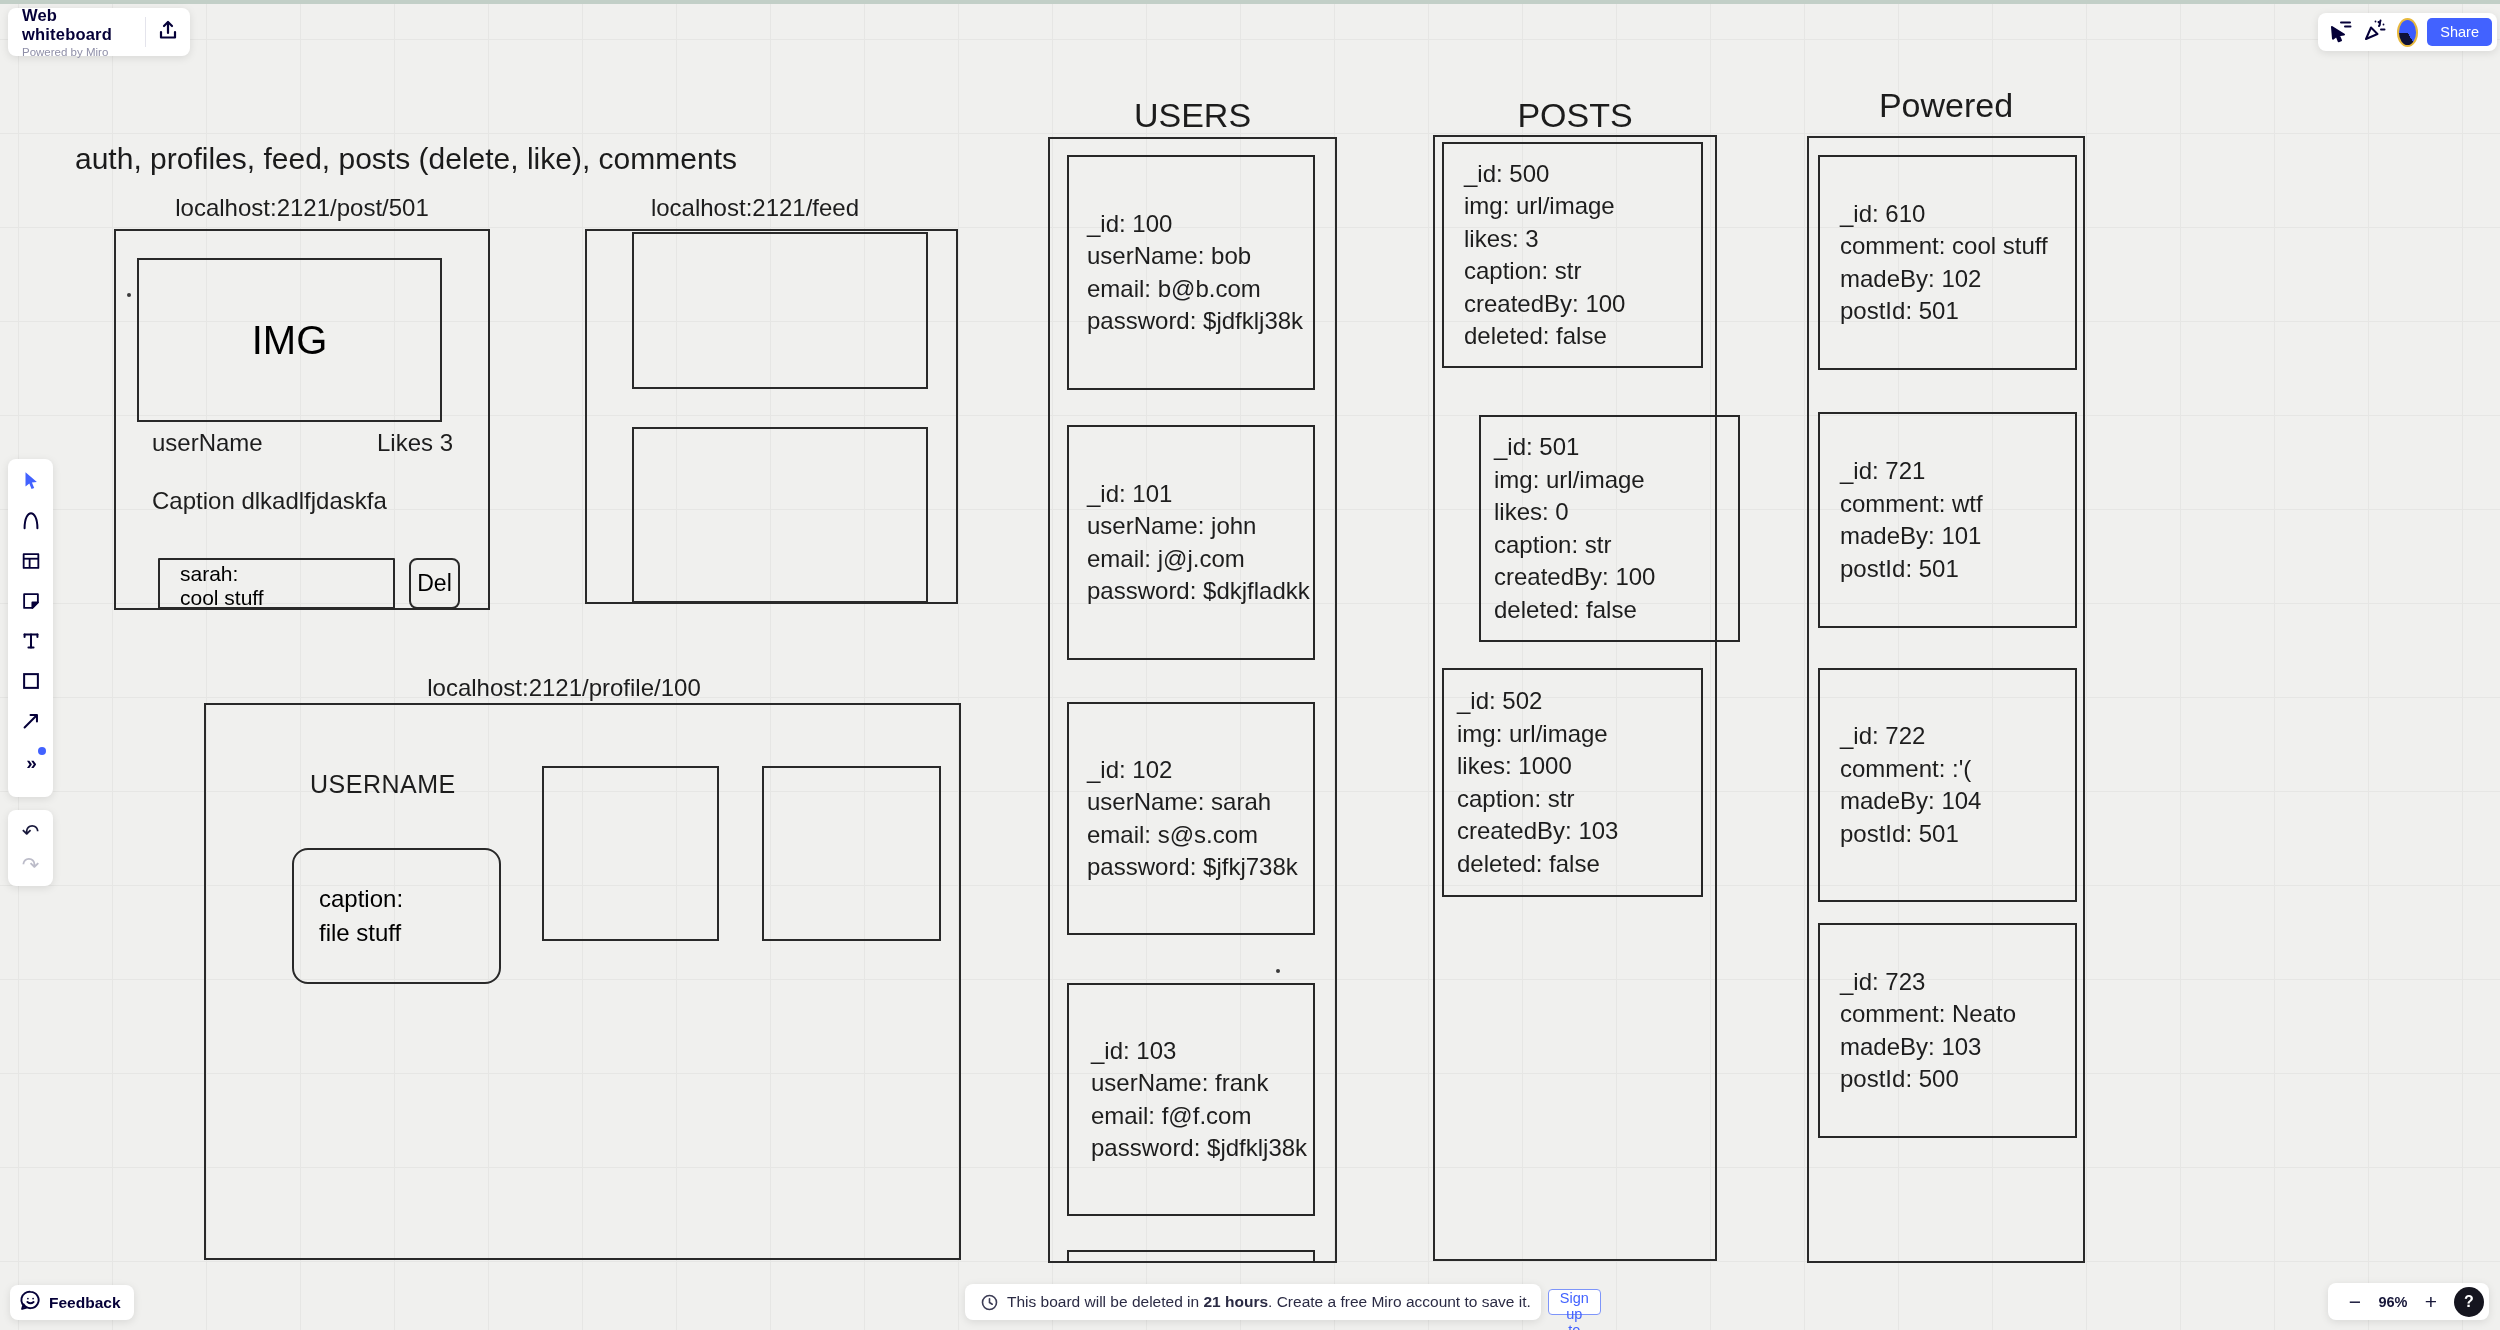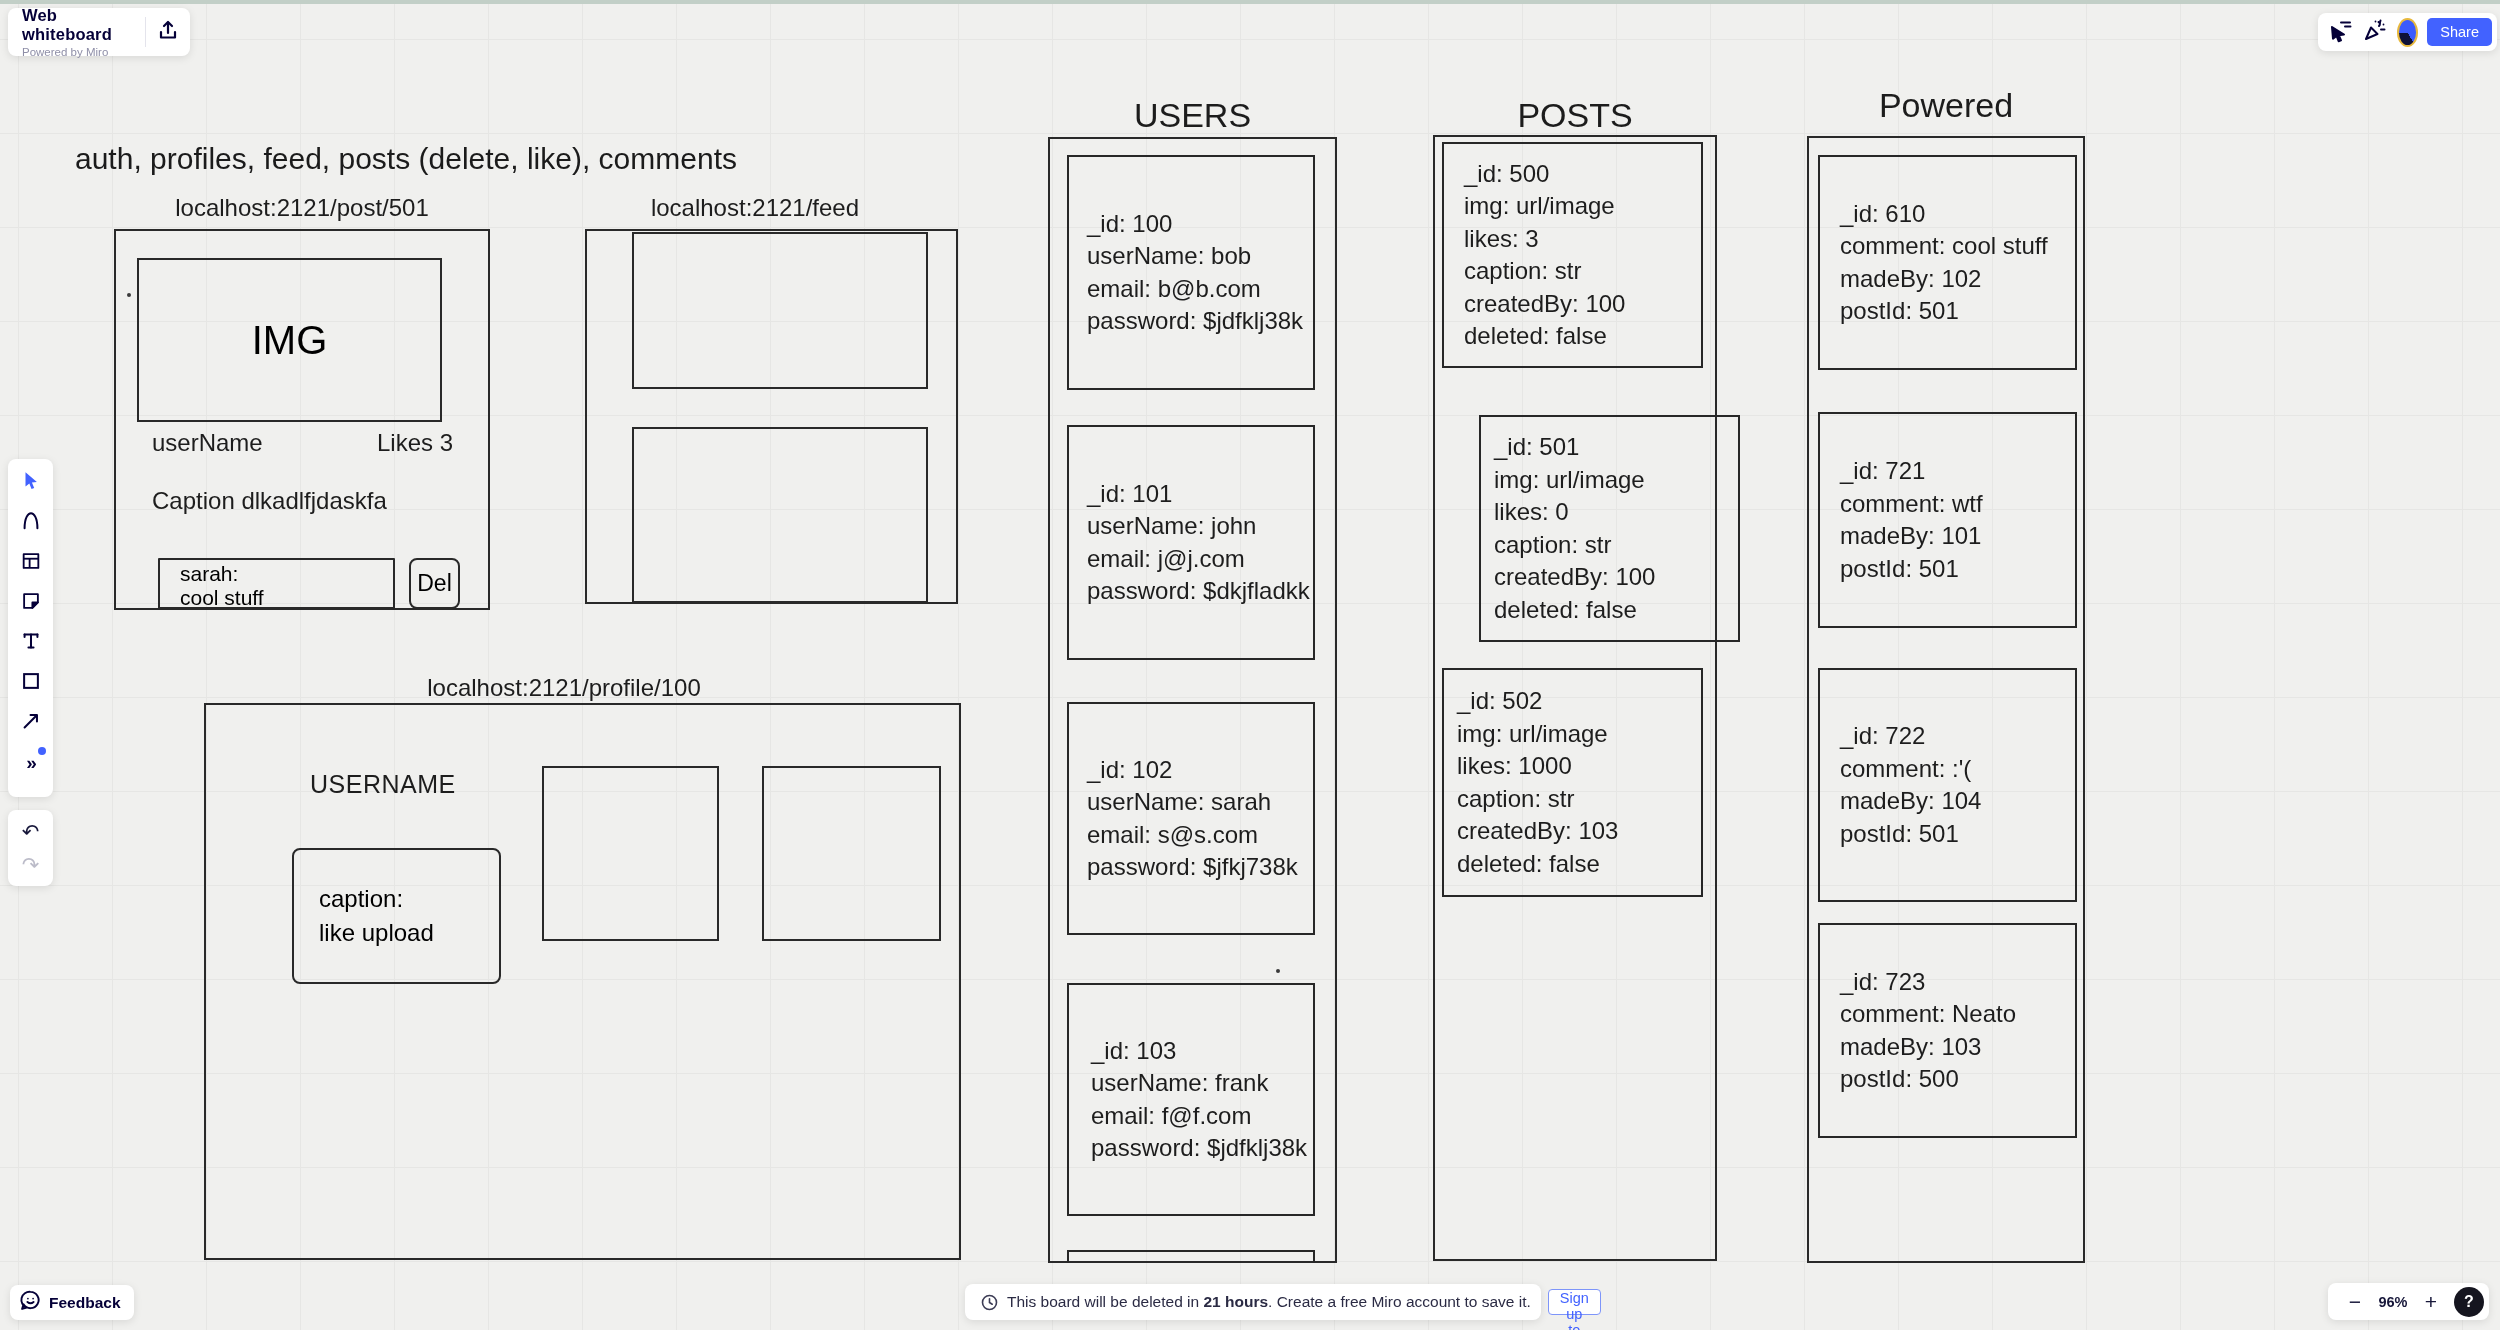--- a/index.html
+++ b/index.html
@@ -91,23 +91,23 @@
 
   <div class="sk-label" style="left:560px; top:194px; width:390px;">localhost:2121/feed</div>
   <div class="sk-box" style="left:585px; top:229px; width:373px; height:375px;">
     <div class="sk-box" style="left:45px; top:1px; width:296px; height:157px;"></div>
     <div class="sk-box" style="left:45px; top:196px; width:296px; height:176px;"></div>
   </div>
 
   <div class="sk-label" style="left:204px; top:674px; width:720px;">localhost:2121/profile/100</div>
   <div class="sk-box" style="left:204px; top:703px; width:757px; height:557px;">
     <div class="sk" style="left:104px; top:65px; font-size:25px; letter-spacing:.5px;">USERNAME</div>
-    <div class="sk-box" style="left:86px; top:143px; width:209px; height:136px; border-radius:8px; padding:32px 0 0 25px; font-size:24px; line-height:34px;">
+    <div class="sk-box" style="left:86px; top:143px; width:209px; height:136px; border-radius:16px; padding:32px 0 0 25px; font-size:24px; line-height:34px;">
       <div>caption:</div>
-      <div>like upload</div>
+      <div>file stuff</div>
     </div>
     <div class="sk-box" style="left:336px; top:61px; width:177px; height:175px;"></div>
     <div class="sk-box" style="left:556px; top:61px; width:179px; height:175px;"></div>
   </div>
 
   <div id="columns-root">
       <div class="col-title" style="left: 1048px; top: 96px; width: 289px;">USERS</div>
       <div class="sk-box" style="left: 1048px; top: 137px; width: 289px; height: 1126px;"></div>
       <div class="schema-card" style="left: 1067px; top: 155px; width: 248px; height: 235px; padding-left: 18px;">
         <div>_id: 100</div>

